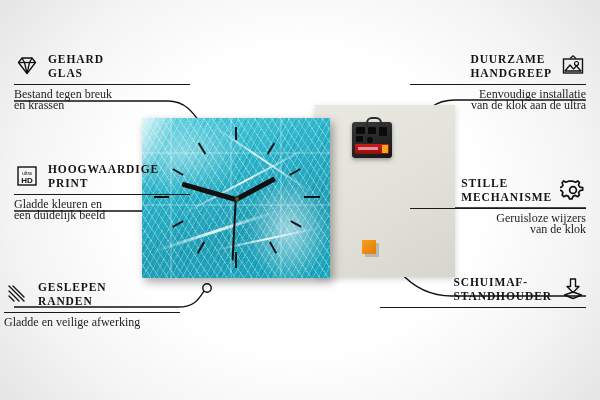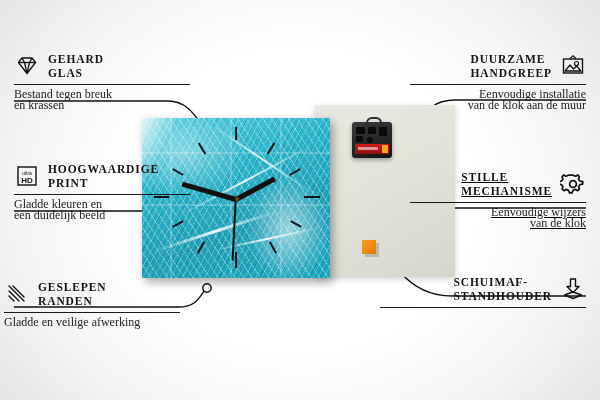--- a/index.html
+++ b/index.html
@@ -243,42 +243,42 @@
           <rect x="3.5" y="5" width="19" height="14" fill="none" stroke="#111" stroke-width="1.4"></rect>
           <path d="M10 4.5 L13 1.8 L16 4.5" fill="none" stroke="#111" stroke-width="1.2"></path>
           <path d="M5 17 L10 11 L13.5 15 L16.5 12 L21 17 Z" fill="none" stroke="#111" stroke-width="1.3" stroke-linejoin="round"></path>
           <circle cx="16.5" cy="9.5" r="2" fill="none" stroke="#111" stroke-width="1.2"></circle>
         </svg>
       </span>
     </div>
     <div class="rule"></div>
     <div class="feat-desc">
       <span>Eenvoudige installatie</span><br>
-      <span>van de klok aan de muur</span>
-    </div>
-  </div>
-
-  <div class="feature right" style="left:410px;top:170px;width:176px;text-decoration:underline;">
+      <span>van de klok aan de ultra</span>
+    </div>
+  </div>
+
+  <div class="feature right" style="left:410px;top:176px;width:176px;">
     <div class="feat-head">
       <span class="feat-title">
         <span>STILLE</span><br>
         <span>MECHANISME</span>
       </span>
       <span class="icon">
         <svg viewBox="0 0 26 24">
             <g fill="none" stroke="#111" stroke-width="1.7" stroke-linejoin="round">
           <path d="M13 3.2 l2.6 1.0 2.2-1.3 1.6 1.9 -0.9 2.4 1.6 2.0 2.6 0.3 0 2.6 -2.6 0.4 -1.5 2.0 0.8 2.4 -1.7 1.8 -2.2-1.3 -2.5 1.0 -1.0 2.4 -2.5 0 -1.0-2.4 -2.5-1.0 -2.2 1.3 -1.7-1.8 0.8-2.4 -1.5-2.0 -2.6-0.4 0-2.6 2.6-0.3 1.6-2.0 -0.9-2.4 1.6-1.9 2.2 1.3 2.6-1.0 Z"></path>
           <circle cx="13" cy="12" r="3.4"></circle>
         </g>
           </svg>
       </span>
     </div>
     <div class="rule"></div>
     <div class="feat-desc">
-      <span>Eenvoudige wijzers</span><br>
+      <span>Geruisloze wijzers</span><br>
       <span>van de klok</span>
     </div>
   </div>
 
   <div class="feature right" style="left:380px;top:275px;width:206px;">
     <div class="feat-head">
       <span class="feat-title">
         <span>SCHUIMAF-</span><br>
         <span>STANDHOUDER</span>
       </span>

